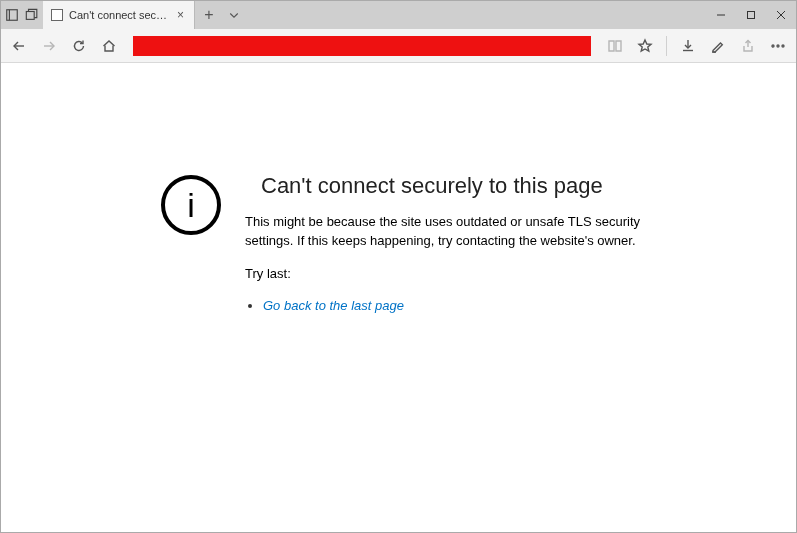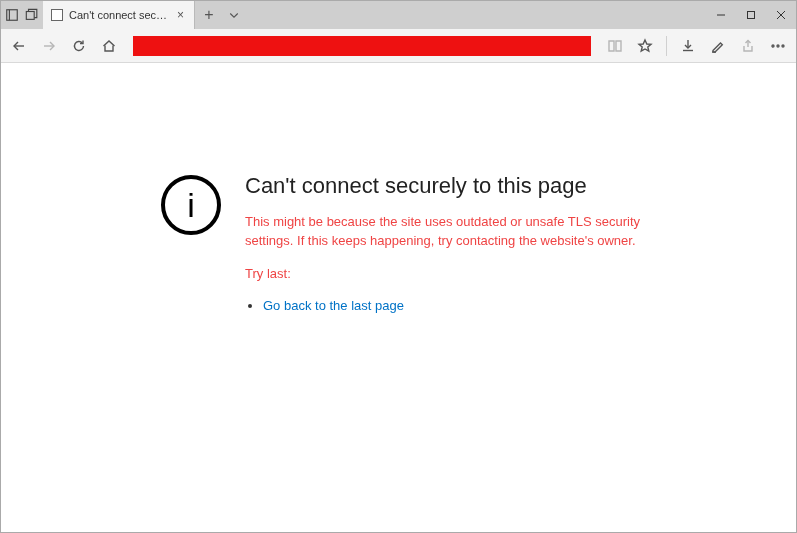--- a/index.html
+++ b/index.html
@@ -26,23 +26,23 @@
   .tbtn { width:24px; height:24px; display:flex; align-items:center; justify-content:center; color:#555; border-radius:2px; }
   .tbtn.disabled { color:#b5b5b5; }
   .addr { flex:1; height:20px; background:#ee1111; margin:0 6px; }
   .rsep { width:1px; height:20px; background:#d0d0d0; margin:0 3px; }
   .toolbar svg { width:16px; height:16px; stroke:currentColor; fill:none; stroke-width:1.4; }
 
   
   .content { position:absolute; left:0; right:0; top:62px; bottom:0; background:#fff; }
   .error-wrap { display:flex; gap:24px; margin:110px 0 0 160px; max-width:520px; }
   .info-icon { width:60px; height:60px; border:4px solid #000; border-radius:50%; display:flex; align-items:center; justify-content:center; font-size:34px; font-weight:300; font-family:"Segoe UI", Arial, sans-serif; color:#000; line-height:1; flex-shrink:0; margin-top:2px; }
-  .error-body h1 { font-size:22px; font-weight:400; margin:0 0 14px; color:#222; }
-  .error-body p { font-size:13px; line-height:1.45; margin:0 0 14px; color:#ef4444; max-width:420px; }
-  .error-body ul { margin:4px 0 0 18px; padding:0; }
+  .error-body h1 { font-size:22px; font-weight:400; margin:0 16px 14px; color:#222; }
+  .error-body p { font-size:13px; line-height:1.45; margin:0 0 14px; color:#000000; max-width:420px; }
+  .error-body ul { margin:4px 0 0 18px; padding:0;font-style:italic; }
   .error-body li { font-size:13px; }
   .error-body a { color:#0072c6; text-decoration:none; }
 
 </style>
 </head>
 <body>
 
 <div class="titlebar">
   <div class="left-icons">
     <span class="ico">

